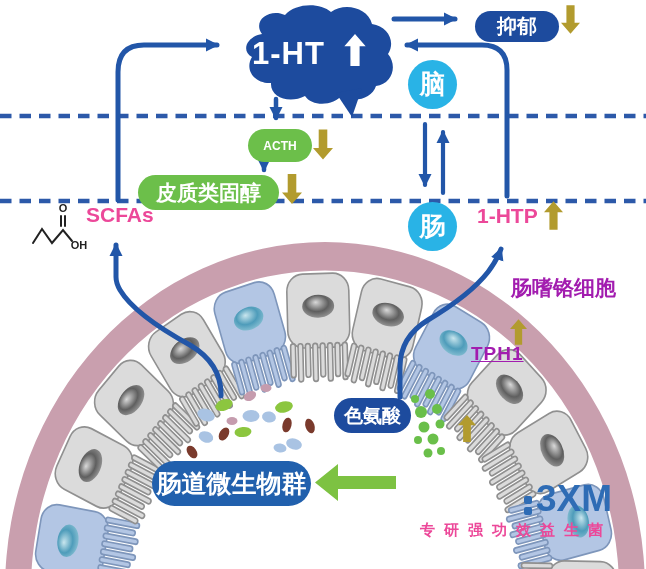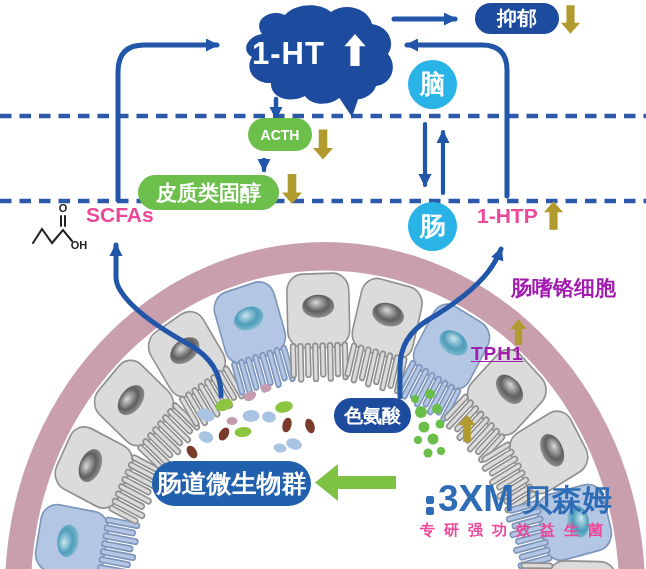--- a/index.html
+++ b/index.html
@@ -152,29 +152,29 @@
                C240,50 248,36 262,34 Z"></path>
       <path d="M336,93 L352,117 L362,88 Z"></path>
     </g>
   </svg>
 
   <div class="abs brainlab" style="left:252px;top:36px;">1-HT</div>
   <svg class="abs" style="left:344px;top:34px;" width="22" height="32" viewBox="0 0 20 30">
     <path d="M10,0 L20,11.5 L14.3,11.5 L14.3,30 L5.7,30 L5.7,11.5 L0,11.5 Z" fill="#ffffff"></path>
   </svg>
 
-  <div class="abs pill navy" style="left:475px;top:3px;width:84px;height:31px;border-radius:16px;font-size:20px;">抑郁</div>
+  <div class="abs pill navy" style="left:475px;top:11px;width:84px;height:31px;border-radius:16px;font-size:20px;">抑郁</div>
   <svg class="abs" style="left:561px;top:5px;" width="19" height="29" viewBox="0 0 20 30">
     <path d="M10,0 L20,11.5 L14.3,11.5 L14.3,30 L5.7,30 L5.7,11.5 L0,11.5 Z" fill="#b29b2e" transform="rotate(180 10 15)"></path>
   </svg>
 
   <div class="abs cyan-circle" style="left:408px;top:60px;width:49px;height:49px;font-size:26px;">脑</div>
   <div class="abs cyan-circle" style="left:408px;top:202px;width:49px;height:49px;font-size:26px;">肠</div>
 
-  <div class="abs pill green" style="left:248px;top:118px;width:64px;height:33px;border-radius:17px;font-size:14px;">ACTH</div>
+  <div class="abs pill green" style="left:248px;top:129px;width:64px;height:33px;border-radius:17px;font-size:12px;">ACTH</div>
   <svg class="abs" style="left:313px;top:128px;" width="20" height="33" viewBox="0 0 20 30">
     <path d="M10,0 L20,11.5 L14.3,11.5 L14.3,30 L5.7,30 L5.7,11.5 L0,11.5 Z" fill="#b29b2e" transform="rotate(180 10 15)"></path>
   </svg>
 
   <div class="abs pill green" style="left:138px;top:175px;width:141px;height:35px;border-radius:18px;font-size:21px;">皮质类固醇</div>
   <svg class="abs" style="left:282px;top:172px;" width="20" height="34" viewBox="0 0 20 30">
     <path d="M10,0 L20,11.5 L14.3,11.5 L14.3,30 L5.7,30 L5.7,11.5 L0,11.5 Z" fill="#b29b2e" transform="rotate(180 10 15)"></path>
   </svg>
 
   <div class="abs blacklab" style="left:86px;top:203px;font-size:21px;">SCFAs</div>
@@ -200,18 +200,17 @@
   </svg>
 
 
   <div class="abs" style="left:414px;top:482px;">
     <div class="wm-row">
       <span class="wm-dots">
           <span></span>
           <span></span>
         </span>
       <span class="wm-logo">3XM</span>
-      <span class="wm-brand">贝森姆</span>
     </div>
     <div class="wm-tag" style="margin-top:6px;margin-left:6px;">专研强功效益生菌</div>
   </div>
 
 </div>
 
 </body></html>

